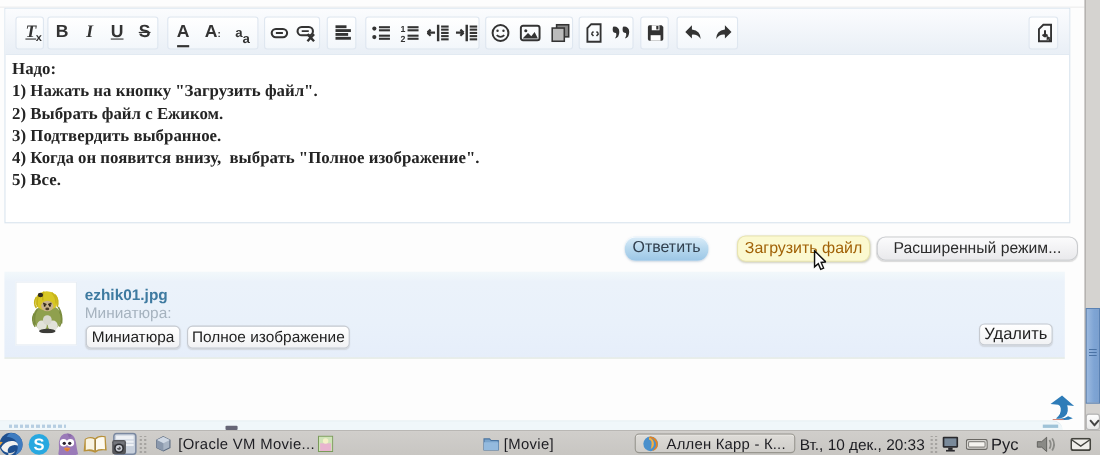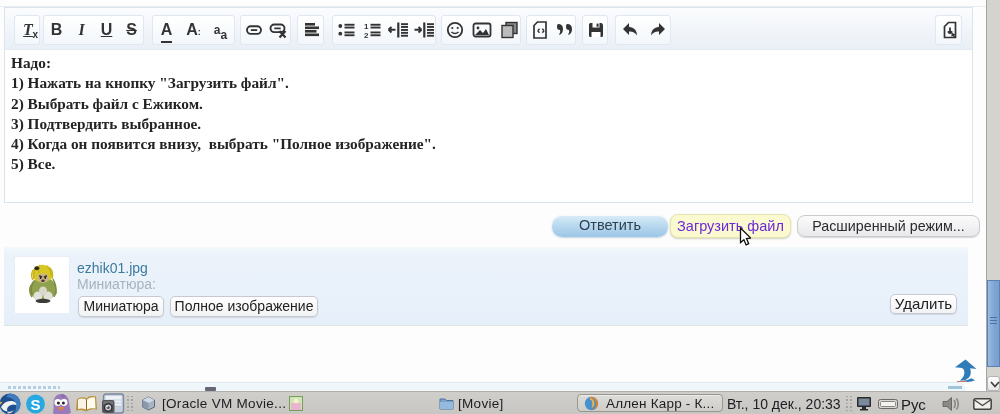--- a/index.html
+++ b/index.html
@@ -21,35 +21,35 @@
 
 #text { position:absolute; left:0; top:43px; width:100%; padding:2px 0 0 6px;
   font-family:"Liberation Serif", serif; font-weight:bold; font-size:15.3px; line-height:20.3px; color:#242424; }
 
 
 .ic { display:block; position:absolute; left:50%; top:50%; transform:translate(-50%,-50%); }
 .glyph { font-weight:bold; font-size:16px; line-height:28px; color:#333; }
 
 
 .btn { position:absolute; font-family:"Liberation Sans", sans-serif; text-align:center; }
-#btn-reply { left:552px; top:215px; width:116px; height:22px; border-radius:10px;
+#btn-reply { left:568px; top:215px; width:76px; height:22px; border-radius:10px;
   background:linear-gradient(#dcedf9, #b7d8ee 50%, #9cc6e6); color:#32404f; font-size:14.5px; line-height:21px;
   box-shadow: inset 0 1px 0 rgba(255,255,255,.8), 0 1px 2px rgba(120,150,180,.4); }
 #btn-upload { left:670px; top:214px; width:121px; height:24px; border-radius:8px;
-  background:#fbf9d0; border:1px solid #e8e4b0; color:#6d28d9; font-size:14.5px; line-height:22px;
+  background:#fbf9d0; border:1px solid #e8e4b0; color:#a16207; font-size:14.5px; line-height:22px;
   box-shadow: 0 1px 2px rgba(150,150,120,.45); }
 #btn-adv { left:797px; top:215px; width:183px; height:22px; border-radius:8px; border:1px solid #c9cbce;
   background:linear-gradient(#fbfbfc, #e9e9ec); color:#2b2b2b; font-size:14.3px; line-height:20px;
   box-shadow: 0 1px 1px rgba(160,160,160,.4); }
 
 
 #attach { left:4px; top:247px; width:964px; height:79px;
   background:linear-gradient(#f2f8fb, #ebf2fa 12%, #e9f1fa 60%, #e6eefa); border-bottom:1px solid #dce4dc; }
 #thumbbox { left:14px; top:256px; width:56px; height:58px; background:#fff; border:1px solid #e8eef4; }
-#fname { left:77px; top:260px; color:#3e7aa0; font-size:14px; font-weight:normal; }
+#fname { left:77px; top:260px; color:#3e7aa0; font-size:14px; font-weight:bold; }
 #vstavit { left:77px; top:276px; color:#a6b3bf; font-size:14px; }
 .wbtn { position:absolute; height:21px; border:1px solid #c6cad0; border-radius:5px;
   background:linear-gradient(#ffffff, #f1f2f4); color:#222; font-size:14px; text-align:center;
   box-shadow:0 1px 1px rgba(170,170,170,.35); }
 #btn-mini { left:78px; top:296px; width:86px; line-height:19px; }
 #btn-full { left:170px; top:296px; width:148px; line-height:19px; }
 #btn-del { left:890px; top:294px; width:67px; height:20px; line-height:18px; font-size:15px; }
 
 
 #sb-track { left:986px; top:0; width:14px; height:391px; background:#d5d3d0; border-left:1px solid #a8a6a3; }

